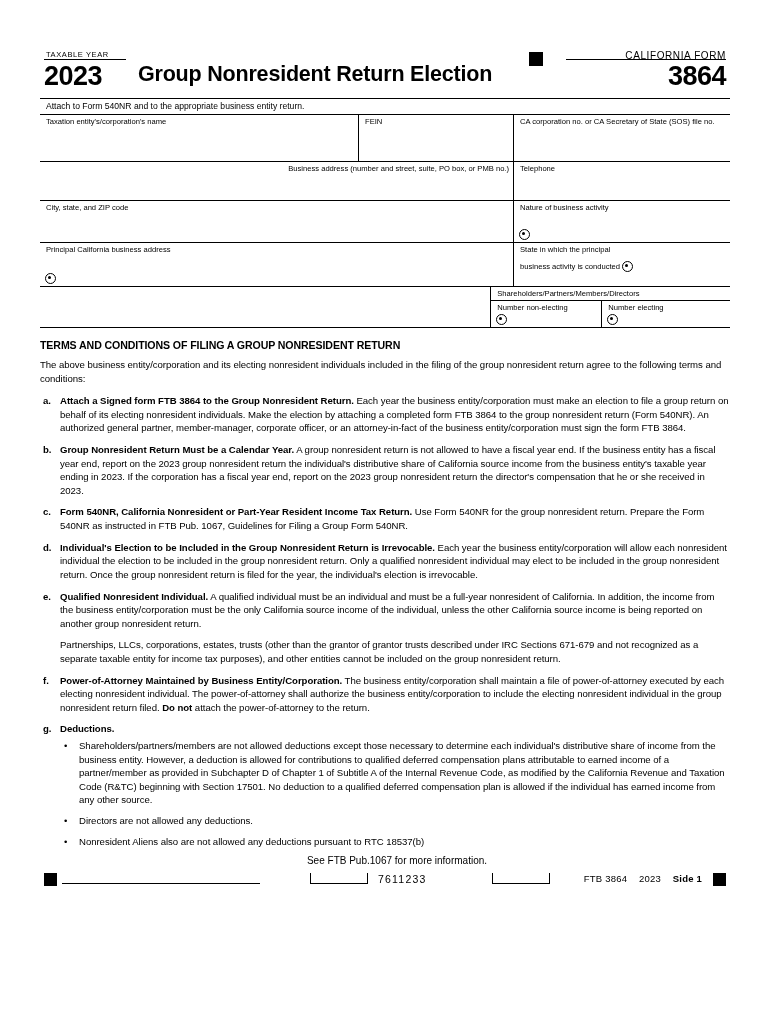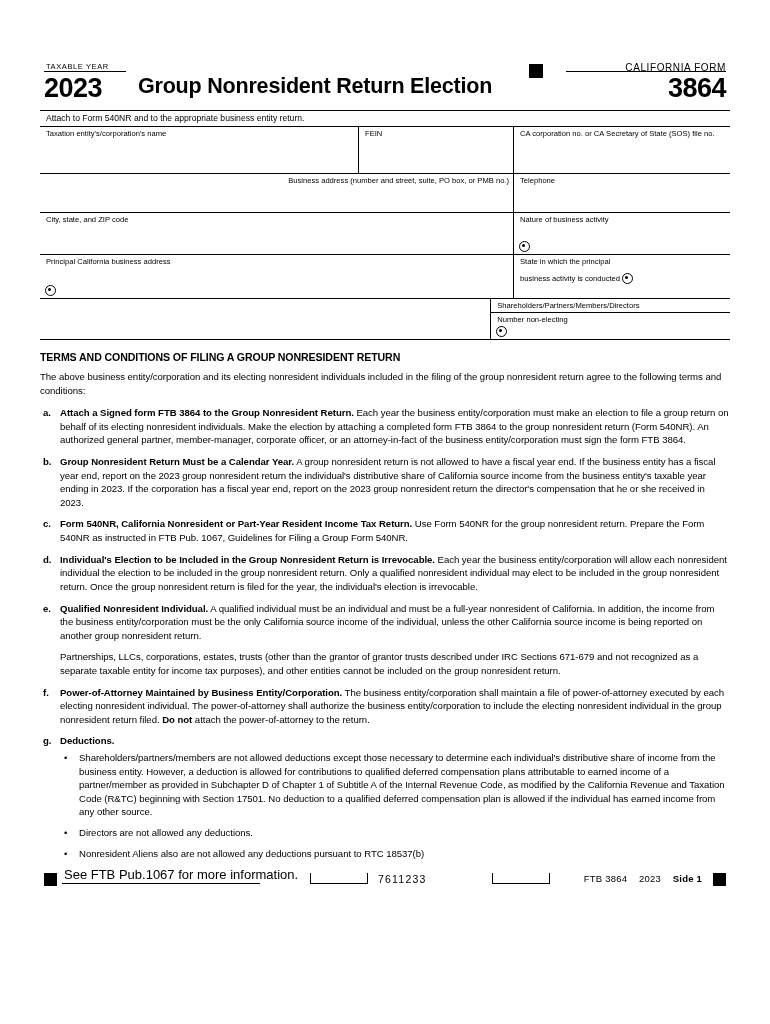--- a/index.html
+++ b/index.html
@@ -13,21 +13,21 @@
     font-family: "Liberation Sans", sans-serif;
     color: #000;
     position: relative;
     overflow: hidden;
   }
   .page {
     position: relative;
     width: 770px;
     height: 936px;
     box-sizing: border-box;
-    padding: 52px 40px 0 40px;
+    padding: 40px 40px 0 40px;
   }
 
   
   .hdr {
     position: relative;
     height: 58px;
   }
   .taxable-year-label {
     position: absolute;
     left: 6px;
@@ -209,23 +209,24 @@
   }
   .sub-dot {
     width: 19px;
     flex: 0 0 19px;
     text-align: left;
     padding-left: 4px;
     box-sizing: border-box;
   }
   .sub-body { flex: 1; }
   .see-pub {
-    font-size: 13px;
+    font-size: 10px;
     padding-left: 4px;
     margin-top: 0;
+    text-align: center;
   }
 
   
   .footer {
     position: absolute;
     left: 40px;
     right: 40px;
     bottom: 44px;
     height: 22px;
   }
@@ -339,20 +340,24 @@
       </div>
     </div>
 
     <div class="row">
       <div class="cell c-shm" style="border-left:none;"></div>
       <div class="cell" style="width:252px;padding:0;border-left:1px solid #000;">
         <div style="padding:2px 4px 0 6px;font-size:7.6px;border-bottom:1px solid #000;height:14px;box-sizing:border-box;">Shareholders/Partners/Members/Directors</div>
         <div class="subrow">
           <div class="cell c-non" style="border-left:none;">
             <span>Number non-electing</span>
+            <span class="bullet-mark bullet-bottom"></span>
+          </div>
+          <div class="cell c-elect">
+            <span>Number electing</span>
             <span class="bullet-mark bullet-bottom"></span>
           </div>
         </div>
       </div>
     </div>
 
   </div>
 
   <div class="terms-title">TERMS AND CONDITIONS OF FILING A GROUP NONRESIDENT RETURN</div>
   <div class="terms-intro">The above business entity/corporation and its electing nonresident individuals included in the filing of the group nonresident return agree to the following terms and conditions:</div>

